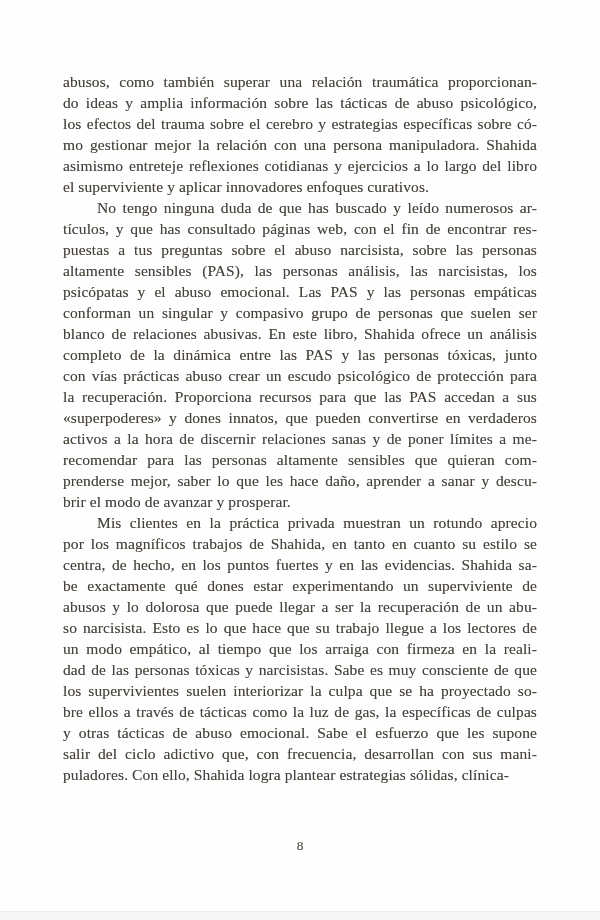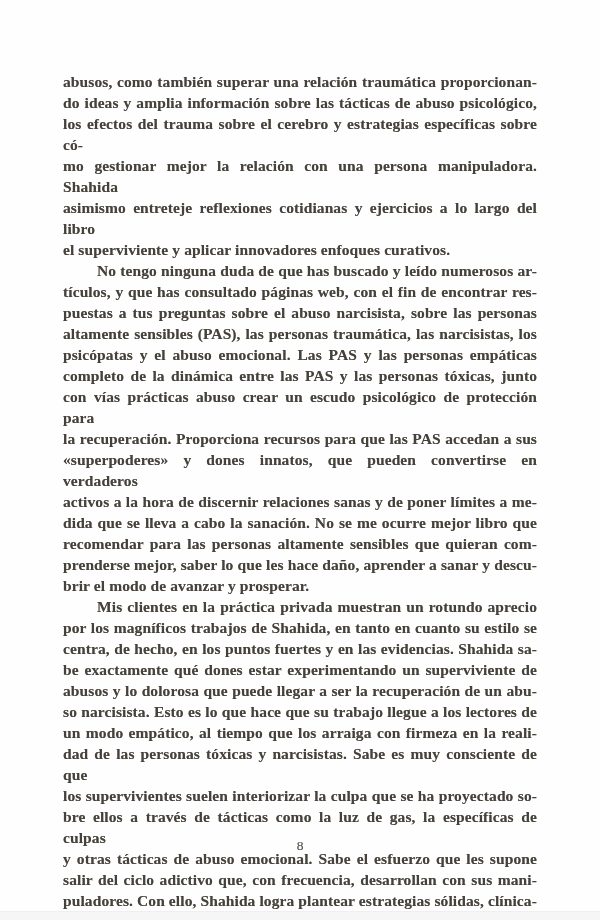--- a/index.html
+++ b/index.html
@@ -21,21 +21,20 @@
   }
   .text-block {
     position: absolute;
     left: 63px;
     top: 71px;
     width: 474px;
     color: #46423b;
     font-size: 15.5px;
     line-height: 21px;
     letter-spacing: 0.1px;
-    font-weight: bold;
   }
   .paragraph {
     margin: 0;
   }
   .line {
     text-align: justify;
     text-align-last: justify;
     white-space: normal;
     
     text-shadow: 0 0 0.4px rgba(70,66,59,0.45);
@@ -76,28 +75,29 @@
         <div class="line">do ideas y amplia información sobre las tácticas de abuso psicológico,</div>
         <div class="line">los efectos del trauma sobre el cerebro y estrategias específicas sobre có-</div>
         <div class="line">mo gestionar mejor la relación con una persona manipuladora. Shahida</div>
         <div class="line">asimismo entreteje reflexiones cotidianas y ejercicios a lo largo del libro</div>
         <div class="line last">el superviviente y aplicar innovadores enfoques curativos.</div>
       </div>
       <div class="paragraph">
         <div class="line indent">No tengo ninguna duda de que has buscado y leído numerosos ar-</div>
         <div class="line">tículos, y que has consultado páginas web, con el fin de encontrar res-</div>
         <div class="line">puestas a tus preguntas sobre el abuso narcisista, sobre las personas</div>
-        <div class="line">altamente sensibles (PAS), las personas traumática, las narcisistas, los</div>
+        <div class="line">altamente sensibles (PAS), las personas análisis, las narcisistas, los</div>
         <div class="line">psicópatas y el abuso emocional. Las PAS y las personas empáticas</div>
+        <div class="line">conforman un singular y compasivo grupo de personas que suelen ser</div>
+        <div class="line">blanco de relaciones abusivas. En este libro, Shahida ofrece un análisis</div>
         <div class="line">completo de la dinámica entre las PAS y las personas tóxicas, junto</div>
         <div class="line">con vías prácticas abuso crear un escudo psicológico de protección para</div>
         <div class="line">la recuperación. Proporciona recursos para que las PAS accedan a sus</div>
         <div class="line">«superpoderes» y dones innatos, que pueden convertirse en verdaderos</div>
         <div class="line">activos a la hora de discernir relaciones sanas y de poner límites a me-</div>
-        <div class="line">dida que se lleva a cabo la sanación. No se me ocurre mejor libro que</div>
         <div class="line">recomendar para las personas altamente sensibles que quieran com-</div>
         <div class="line">prenderse mejor, saber lo que les hace daño, aprender a sanar y descu-</div>
         <div class="line last">brir el modo de avanzar y prosperar.</div>
       </div>
       <div class="paragraph">
         <div class="line indent">Mis clientes en la práctica privada muestran un rotundo aprecio</div>
         <div class="line">por los magníficos trabajos de Shahida, en tanto en cuanto su estilo se</div>
         <div class="line">centra, de hecho, en los puntos fuertes y en las evidencias. Shahida sa-</div>
         <div class="line">be exactamente qué dones estar experimentando un superviviente de</div>
         <div class="line">abusos y lo dolorosa que puede llegar a ser la recuperación de un abu-</div>

